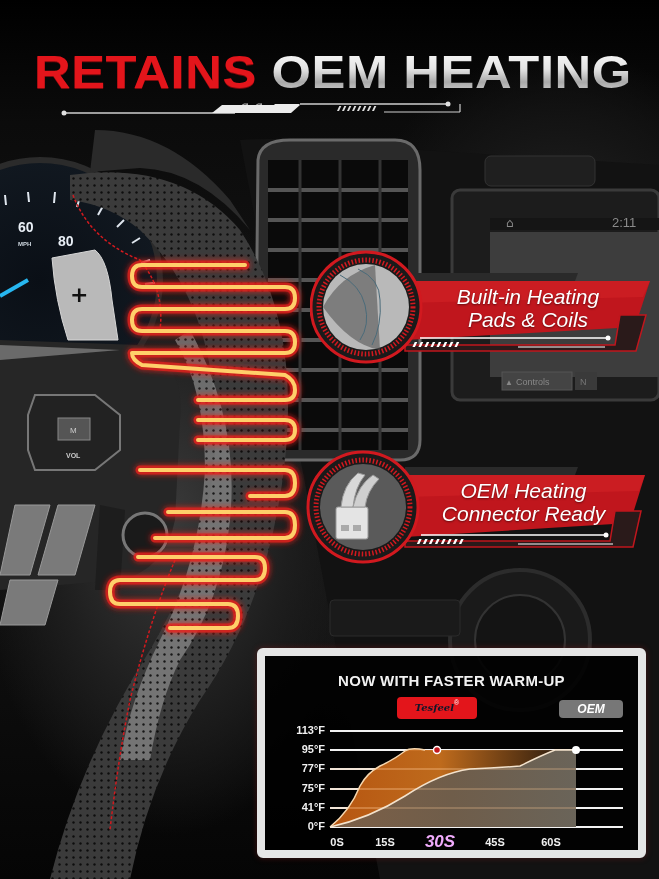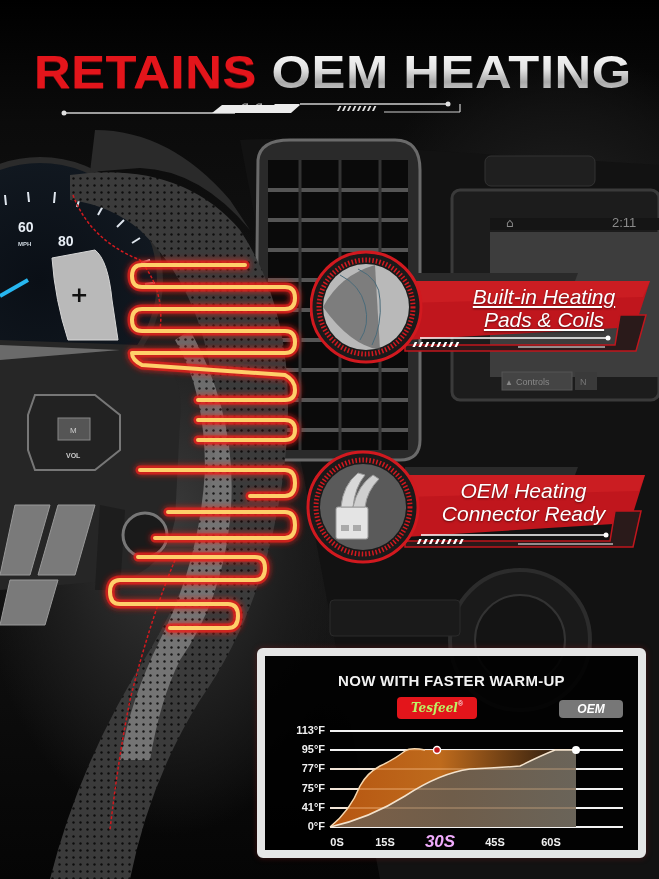--- a/index.html
+++ b/index.html
@@ -29,21 +29,21 @@
 
   
   .panel { position: absolute; left: 257px; top: 648px; width: 389px; height: 210px;
     border: 8px solid #e5e5e5; border-radius: 6px; background: rgba(0,0,0,0.88);
     box-shadow: 0 0 6px rgba(150,30,30,0.4); }
   .panel-title { position: absolute; left: 0; width: 100%; top: 16px; text-align: center;
     font-size: 15px; font-weight: 700; letter-spacing: 0.3px; color: #f2f2f2; }
   .legend-tesfeel { position: absolute; left: 132px; top: 41px; width: 80px; height: 22px;
     background: #e3151b; border-radius: 4px; text-align: center; }
   .legend-tesfeel span { font-family: "DejaVu Serif", serif; font-style: italic; font-weight: 700;
-    font-size: 12px; line-height: 22px; color: #bef264; text-align: center; }
+    font-size: 10px; line-height: 22px; color: #0f172a; text-align: center; }
   .legend-oem { position: absolute; left: 294px; top: 44px; width: 64px; height: 18px;
     background: #777; border-radius: 4px; text-align: center; font-style: italic; font-weight: 700;
     font-size: 12px; line-height: 18px; color: #fff; }
   .ytick { position: absolute; width: 60px; right: auto; text-align: right; font-size: 11px;
     font-weight: 700; color: #f0f0f0; }
   .xtick { position: absolute; font-size: 11px; font-weight: 700; color: #f0f0f0; transform: translateX(-50%); }
   .xtick.hl { color: #f0abfc; font-style: italic; font-size: 17px; }
 </style>
 </head>
 <body>
@@ -232,21 +232,21 @@
         <rect x="192" y="97" width="2.5" height="5" transform="skewX(-25)"></rect>
       </g>
     <line x1="208" y1="102" x2="295" y2="102" stroke="#fff" stroke-width="1"></line>
     <circle cx="56" cy="62" r="55" fill="#1a1a1a" stroke="#d1191f" stroke-width="3"></circle>
     <circle cx="56" cy="62" r="47" fill="none" stroke="#d1191f" stroke-width="5" stroke-dasharray="1.5 2"></circle>
     <circle cx="56" cy="62" r="43" fill="#b9b9b9"></circle>
     <path d="M 13 62 Q 30 30 65 20 L 70 105 Q 40 100 13 62 Z" fill="#555" opacity="0.6"></path>
     <path d="M 30 30 Q 50 40 55 60 Q 60 80 50 95" fill="none" stroke="#4a6b7a" stroke-width="1"></path>
     <path d="M 48 24 Q 70 34 70 55 Q 72 80 62 100" fill="none" stroke="#4a6b7a" stroke-width="1"></path>
   </svg>
-  <div class="banner-text" style="left:134px;top:40px;width:200px;text-decoration:underline;">
+  <div class="banner-text" style="left:118px;top:40px;width:200px;">
     <div>Built-in Heating</div>
     <div>Pads &amp; Coils</div>
   </div>
 </div>
 
 <div class="callout" style="left:303px;top:445px;width:356px;height:125px;">
   <svg width="356" height="125" viewBox="0 0 356 125" style="position:absolute;left:0;top:0">
     <path d="M 102 22 L 275 22 L 272 30 L 102 30 Z" fill="#2a2a2a"></path>
     <path d="M 102 30 L 342 30 L 327 78 L 102 92 Z" fill="#c0161d"></path>
     <path d="M 102 30 L 342 30 L 336 46 L 102 52 Z" fill="#d62328" opacity="0.5"></path>

